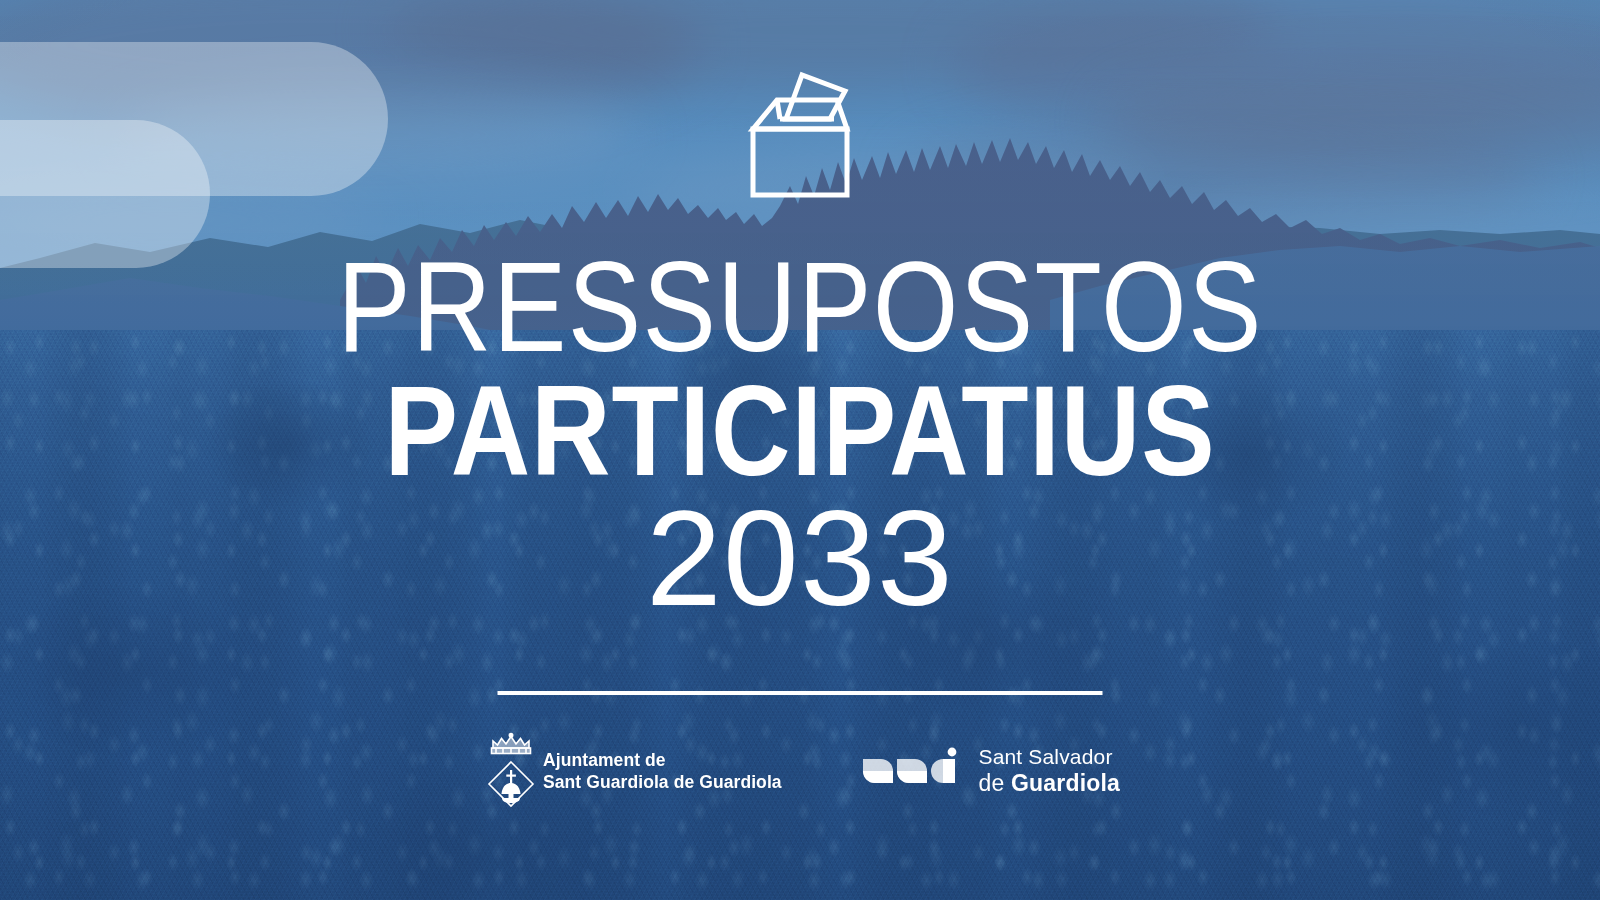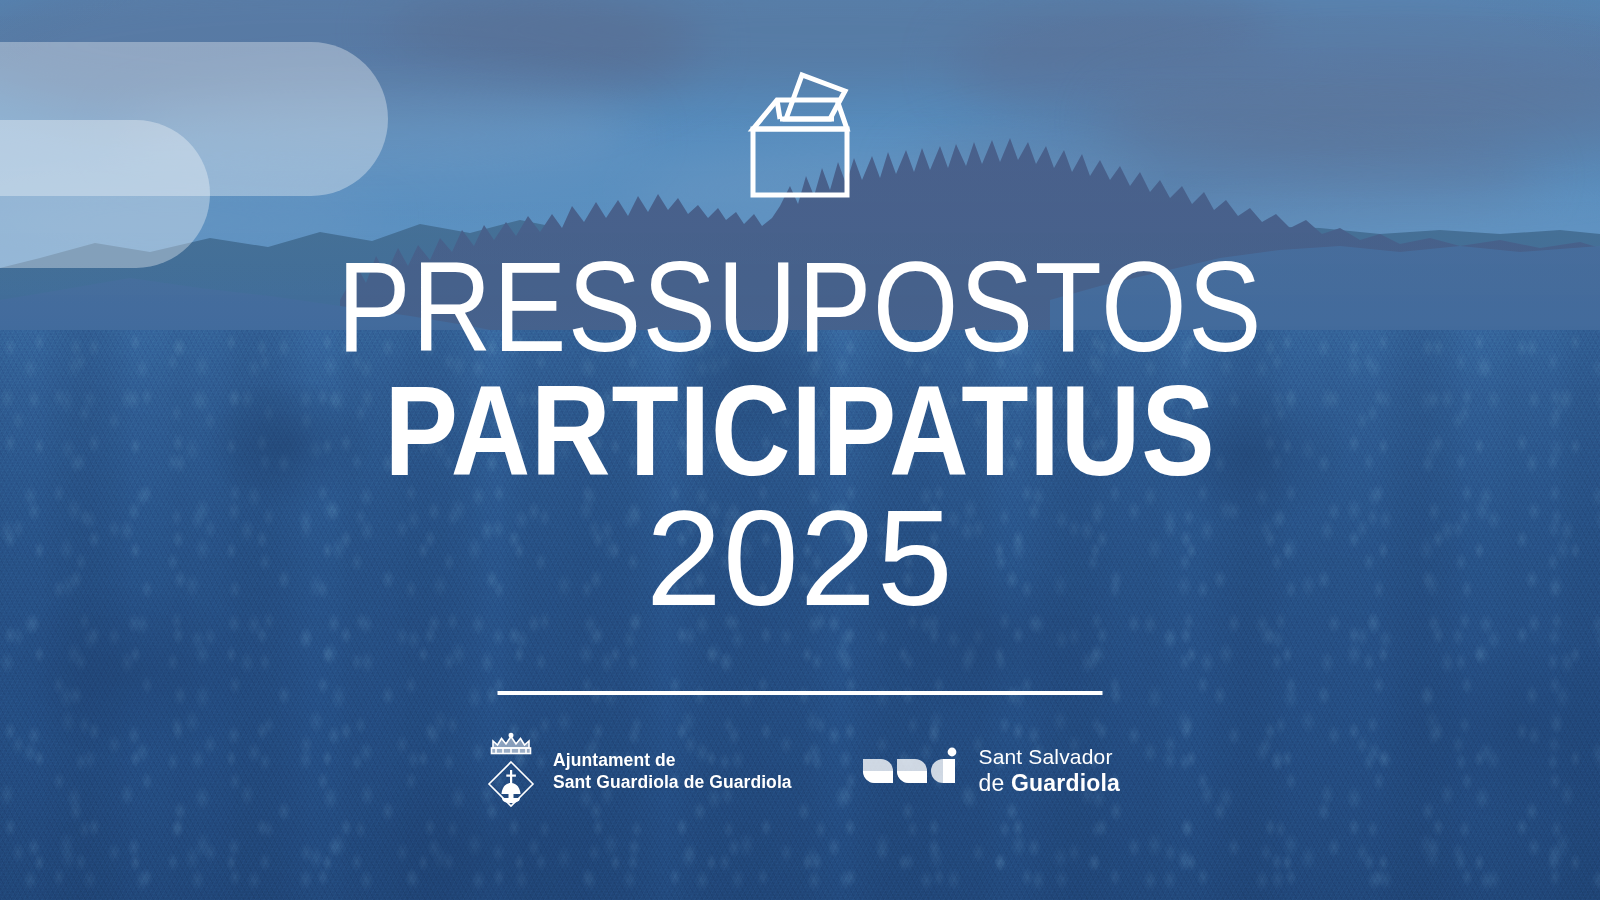--- a/index.html
+++ b/index.html
@@ -154,21 +154,21 @@
     background:#ffffff;
   }
 
   
   .logos{
     position:absolute;left:50%;transform:translateX(-50%);
     top:726px;width:640px;height:90px;
     display:flex;align-items:center;justify-content:space-between;
   }
 
-  .logo-ajuntament{display:flex;align-items:center;gap:11px;}
+  .logo-ajuntament{display:flex;align-items:center;gap:1px;}
   .crest{width:62px;height:80px;flex:0 0 auto;}
   .aj-text{
     color:#ffffff;font-weight:700;
     font-size:17.5px;line-height:1.28;
     letter-spacing:.005em;white-space:nowrap;
     text-shadow:0 1px 2px rgba(20,45,80,.25);
   }
 
   .logo-ssg{display:flex;align-items:center;gap:13px;}
   .ssg-mark{width:104px;height:48px;flex:0 0 auto;}
@@ -280,21 +280,21 @@
       <path d="M40,57 L94,57"></path>
 
       <path d="M46,57 L62,13 L105,29 L90,57 Z"></path>
 
       <path d="M37,38 L40,57"></path>
     </svg>
 
     <div class="titles">
       <div class="line-1">PRESSUPOSTOS</div>
       <div class="line-2">PARTICIPATIUS</div>
-      <div class="line-3">2025</div>
+      <div class="line-3">2033</div>
     </div>
 
     <div class="divider"></div>
 
     <div class="logos">
 
       <div class="logo-ajuntament">
         <svg class="crest" viewBox="0 0 62 80">
           <g fill="none" stroke="#ffffff" stroke-width="1.6">
 

